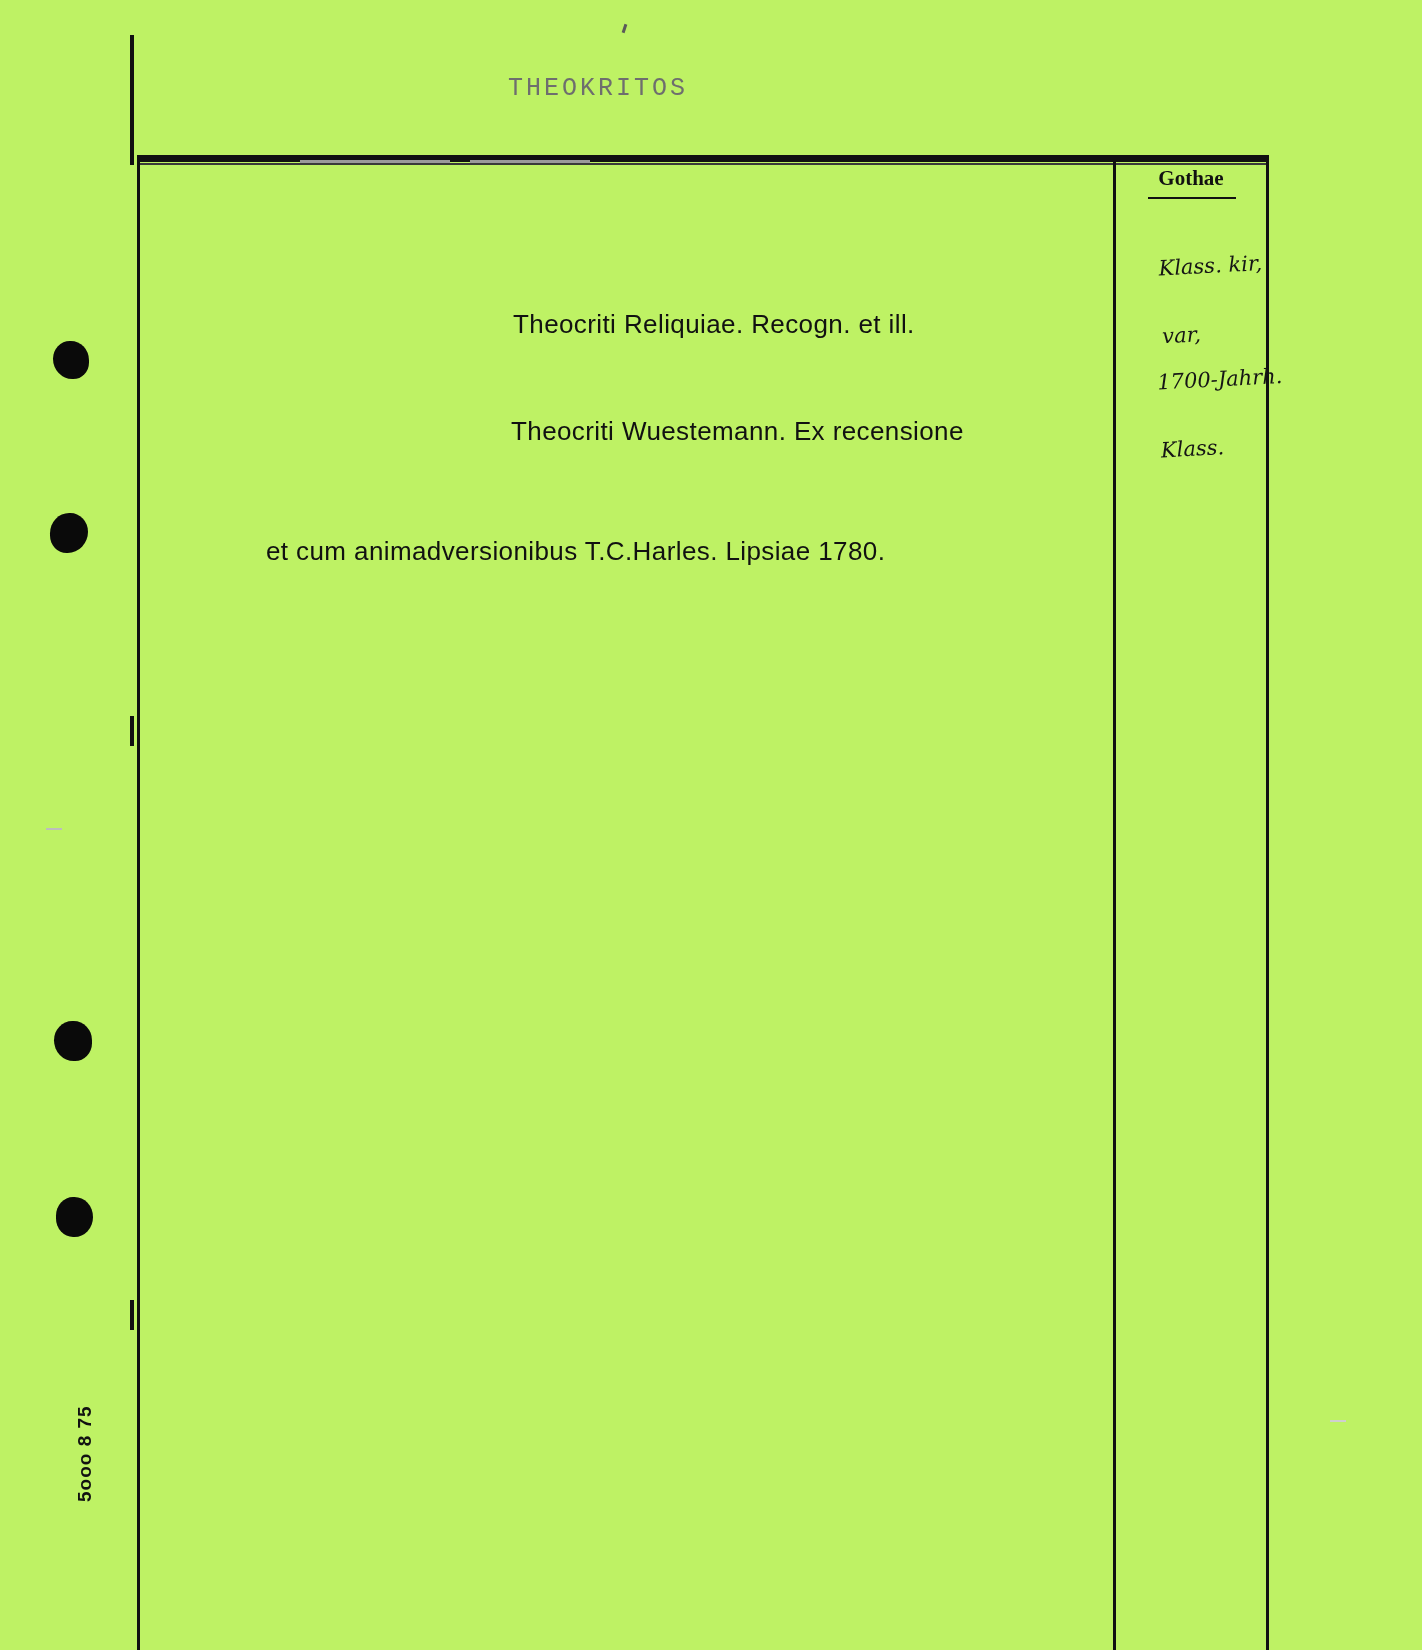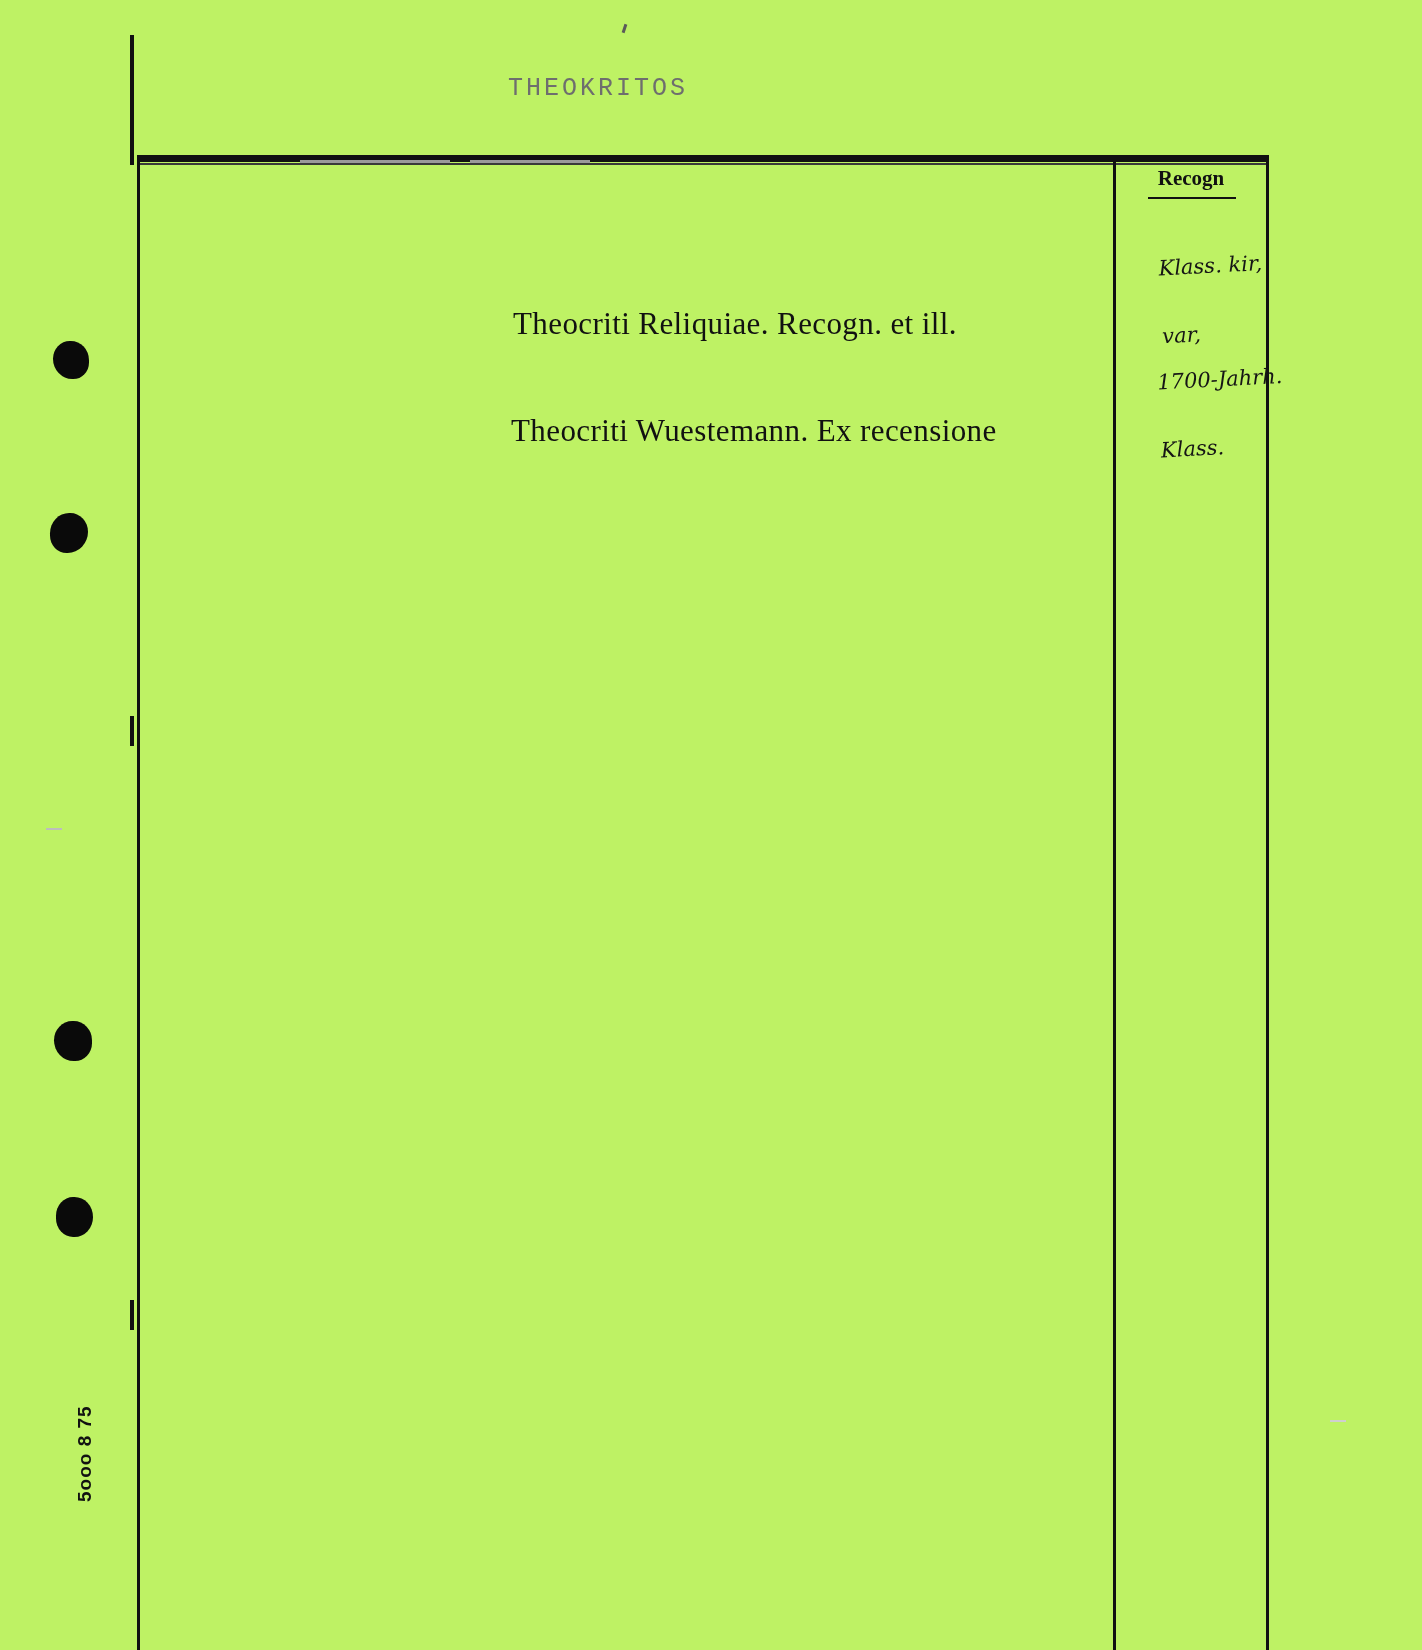--- a/index.html
+++ b/index.html
@@ -133,22 +133,22 @@
 
   
   .entries {
     position: absolute;
     left: 0;
     top: 0;
     width: 1422px;
   }
   .entry {
     position: absolute;
-    font-family: Liberation Serif, serif;
-    font-size: 31px;
+    font-family: Liberation Sans, sans-serif;
+    font-size: 26px;
     line-height: 40px;
     color: #111;
     letter-spacing: 0.4px;
     white-space: pre;
   }
   .entry .l1 { display: block; }
   .entry .l2 { display: block; }
 
   .entry-1 { left: 268px; top: 224px; }
   .entry-2 { left: 266px; top: 331px; }
@@ -216,31 +216,32 @@
   <div class="running-head">THEOKRITOS</div>
 
   <div class="table-top-rule"></div>
   <div class="table-top-rule-thin"></div>
   <div class="head-artifact" style="left:300px; width:150px;"></div>
   <div class="head-artifact" style="left:470px; width:120px;"></div>
   <div class="table-frame-left"></div>
   <div class="table-frame-right"></div>
   <div class="signum-divider"></div>
 
-  <div class="signum-header">Recogn</div>
+  <div class="signum-header">Gothae</div>
   <div class="signum-header-rule"></div>
 
   <div class="entries">
 
     <div class="entry entry-1">
       <span class="l1"><span class="indent"></span><span>Theocriti Reliquiae. Recogn. et ill.</span></span>
     </div>
 
     <div class="entry entry-2">
       <span class="l1"><span class="indent2"></span><span>Theocriti Wuestemann. Ex recensione</span></span>
+      <span class="l2">et cum animadversionibus T.C.Harles. Lipsiae 1780.</span>
     </div>
 
   </div>
 
   <div class="hand hand-1">
     <span class="small">Klass. kir,</span><br>
     <span class="small">var,</span>
   </div>
 
   <div class="hand hand-2">

